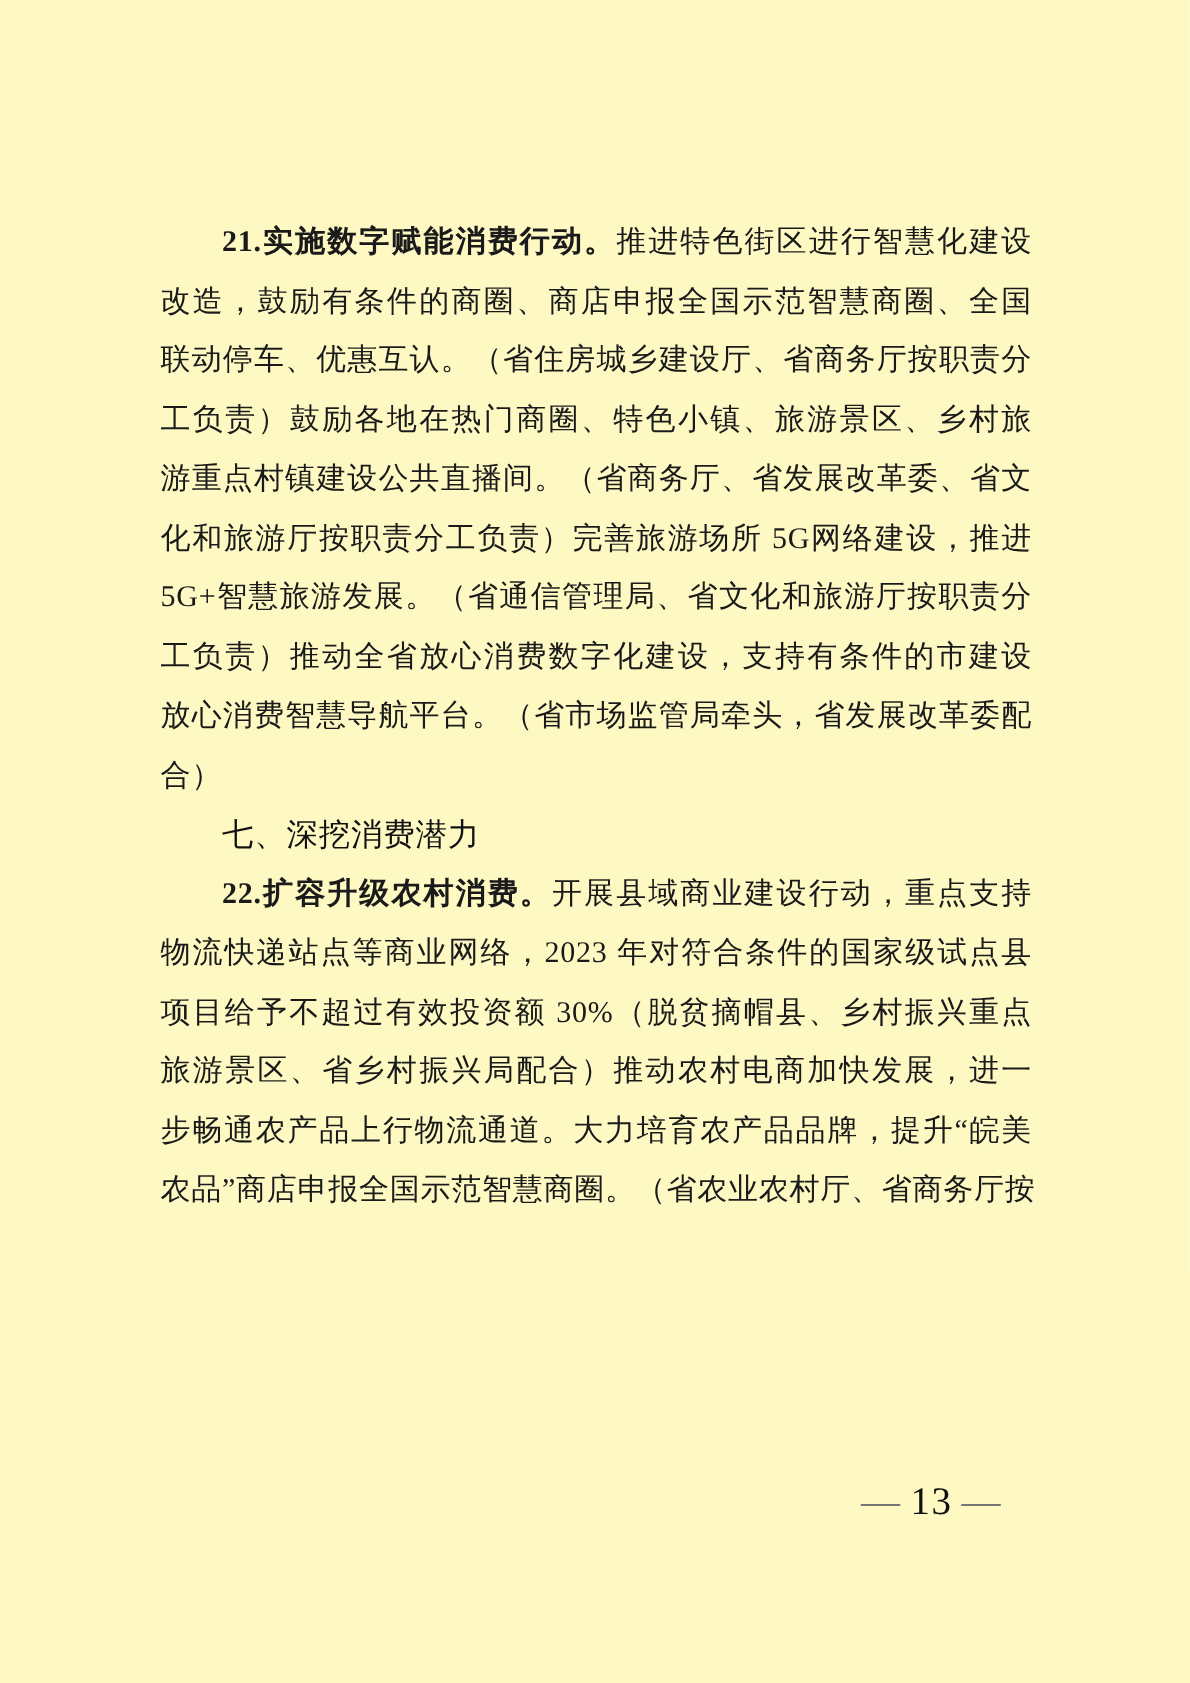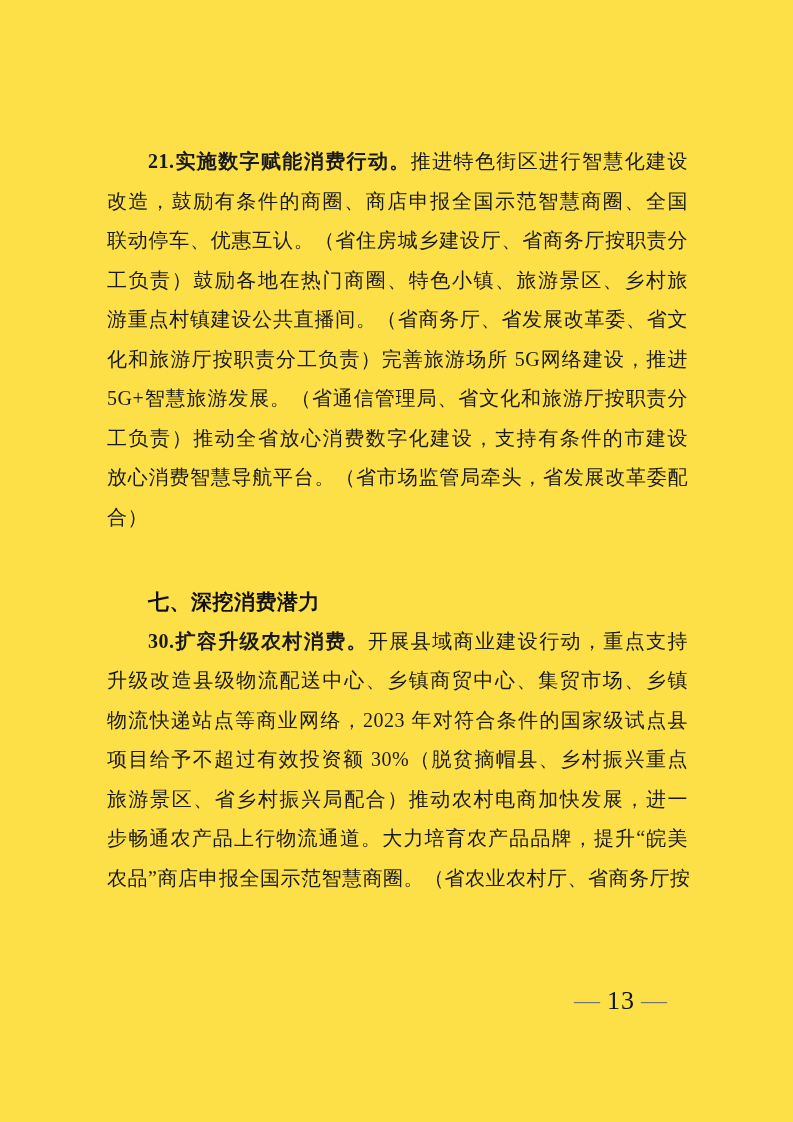--- a/index.html
+++ b/index.html
@@ -10,21 +10,21 @@
   }
   body {
     position: relative;
     background: #ffffff;
     color: #1a1a1a;
     overflow: hidden;
   }
   .page {
     position: absolute;
     inset: 0;
-    background: #fde047;
+    background: #fef9c3;
     padding-left: 20px;
   }
   .doc-body {
     position: absolute;
     left: 107px;
     top: 142px;
     width: 581px;
   }
   .para { width: 100%; }
   .line {
@@ -39,24 +39,23 @@
     letter-spacing: 0.5px;
   }
   .line.indent { text-indent: 41px; }
   .line.end {
     text-align: left;
     text-align-last: left;
   }
   .bold-lead { font-weight: bold; }
   .para.heading .line {
     font-family: "Liberation Sans", "DejaVu Sans", sans-serif;
-    font-weight: bold;
+    font-weight: normal;
     font-size: 21px;
     color: #111111;
-    margin-top: 45px;
   }
   .footer {
     position: absolute;
     top: 988px;
     right: 119px;
     font-size: 26px;
     line-height: 26px;
     color: #111111;
     letter-spacing: 1px;
   }
@@ -80,22 +79,21 @@
         <div class="line">化和旅游厅按职责分工负责）完善旅游场所 5G网络建设，推进</div>
         <div class="line">5G+智慧旅游发展。（省通信管理局、省文化和旅游厅按职责分</div>
         <div class="line">工负责）推动全省放心消费数字化建设，支持有条件的市建设</div>
         <div class="line">放心消费智慧导航平台。（省市场监管局牵头，省发展改革委配</div>
         <div class="line end">合）</div>
       </div>
       <div class="para heading">
         <div class="line indent end">七、深挖消费潜力</div>
       </div>
       <div class="para body">
-        <div class="line indent"><span class="bold-lead">30.扩容升级农村消费。</span>开展县域商业建设行动，重点支持</div>
-        <div class="line">升级改造县级物流配送中心、乡镇商贸中心、集贸市场、乡镇</div>
+        <div class="line indent"><span class="bold-lead">22.扩容升级农村消费。</span>开展县域商业建设行动，重点支持</div>
         <div class="line">物流快递站点等商业网络，2023 年对符合条件的国家级试点县</div>
         <div class="line">项目给予不超过有效投资额 30%（脱贫摘帽县、乡村振兴重点</div>
         <div class="line">旅游景区、省乡村振兴局配合）推动农村电商加快发展，进一</div>
         <div class="line">步畅通农产品上行物流通道。大力培育农产品品牌，提升“皖美</div>
         <div class="line">农品”商店申报全国示范智慧商圈。（省农业农村厅、省商务厅按</div>
       </div>
     </div>
 
   <div class="footer"><span class="dash">—</span><span>13</span><span class="dash">—</span></div>
 

